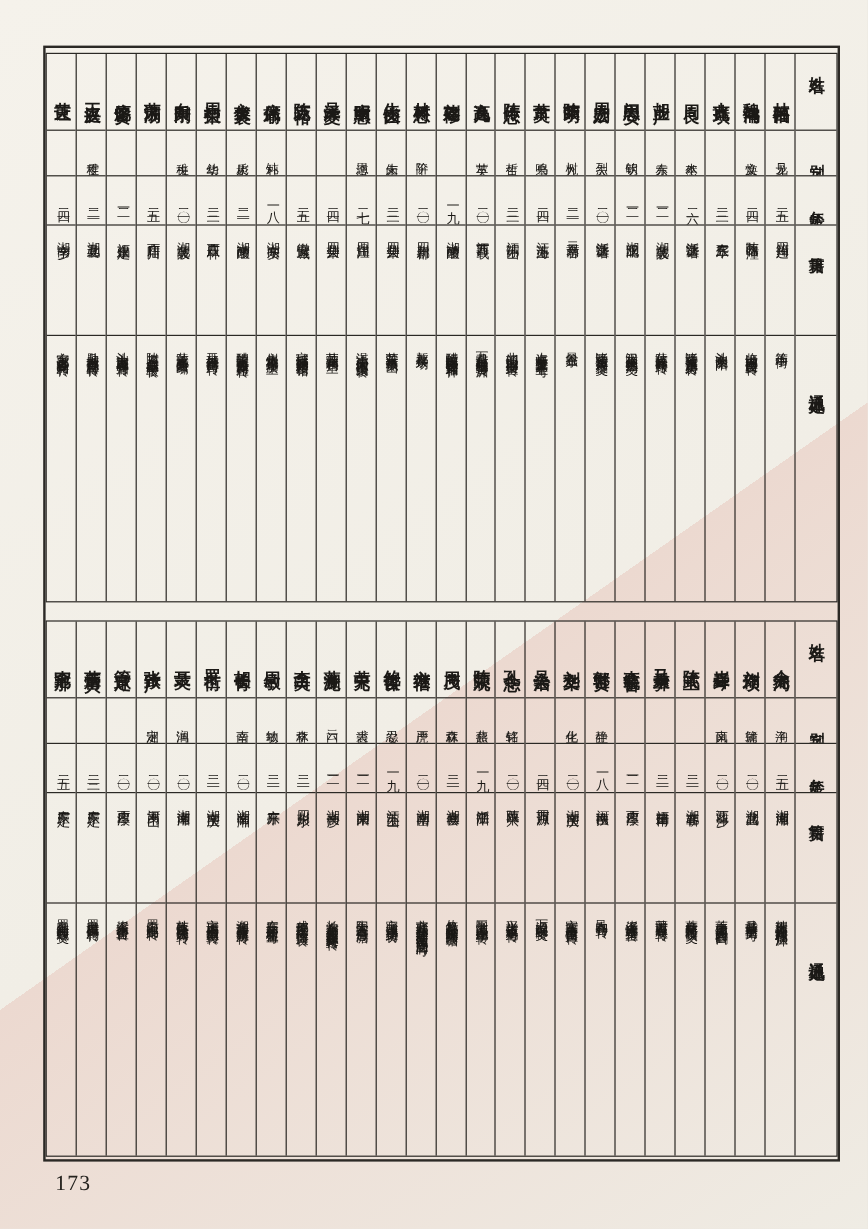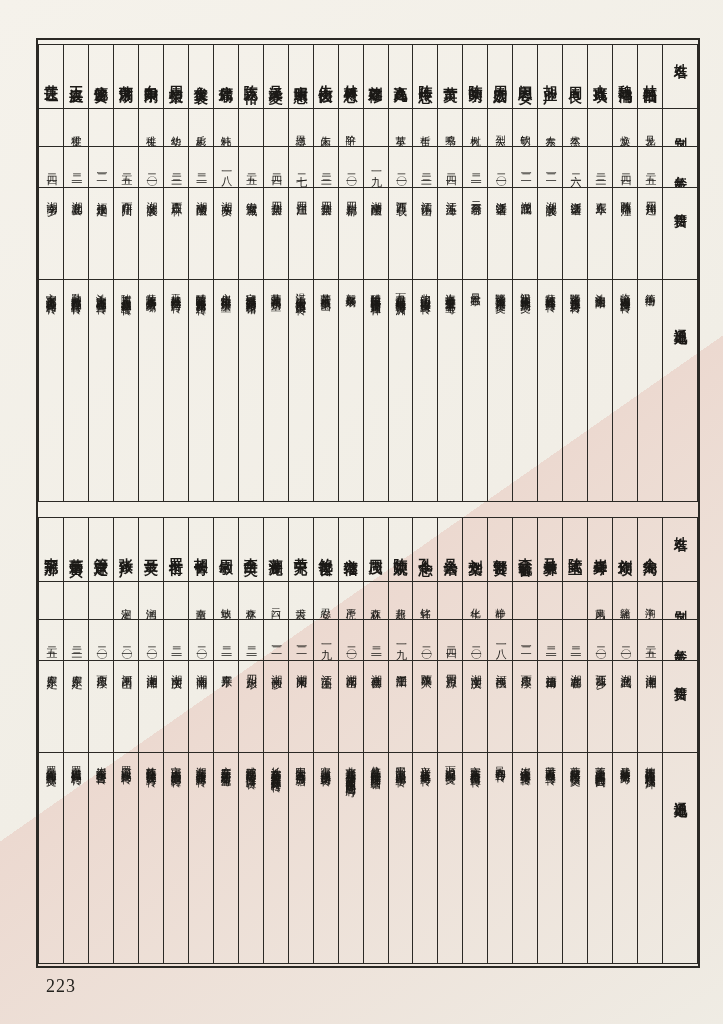--- a/index.html
+++ b/index.html
@@ -437,14 +437,14 @@
         <div class="col entry-col">
           <div class="cell c-name">李冠那</div>
           <div class="cell c-alias"></div>
           <div class="cell c-age">二五</div>
           <div class="cell c-origin">广东罗定</div>
           <div class="cell c-address">罗定外间街和泰成转交</div>
         </div>
       </div>
 
   </div>
-  <div class="page-number">223</div>
+  <div class="page-number">173</div>
 </div>
 
 </body></html>

